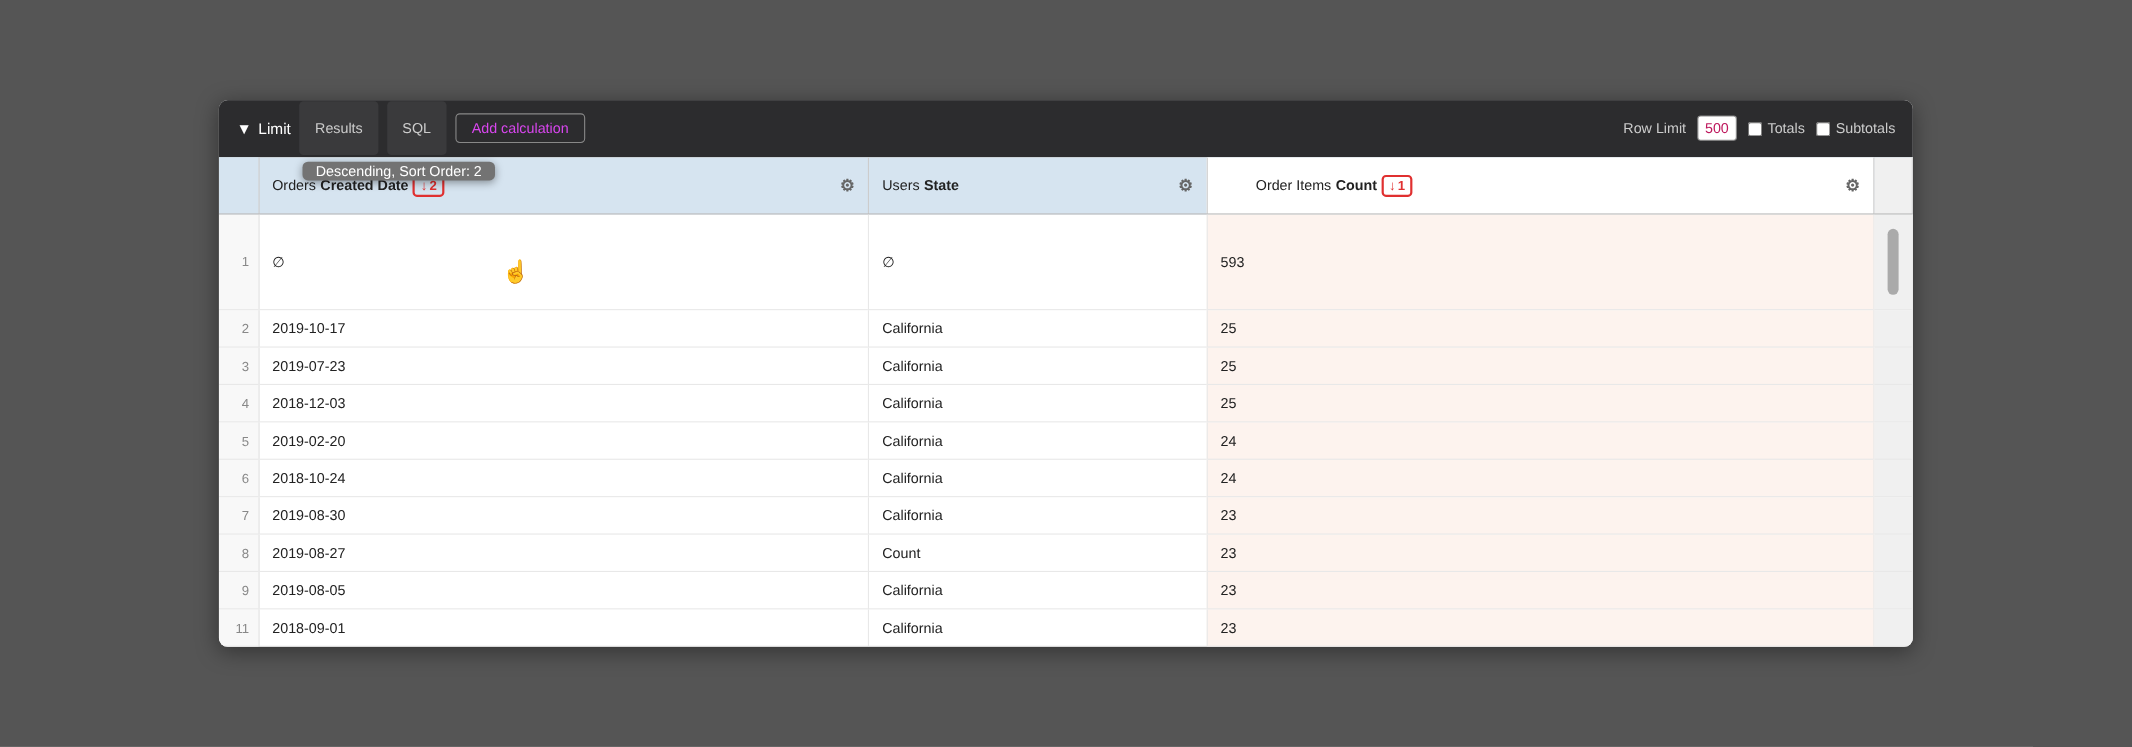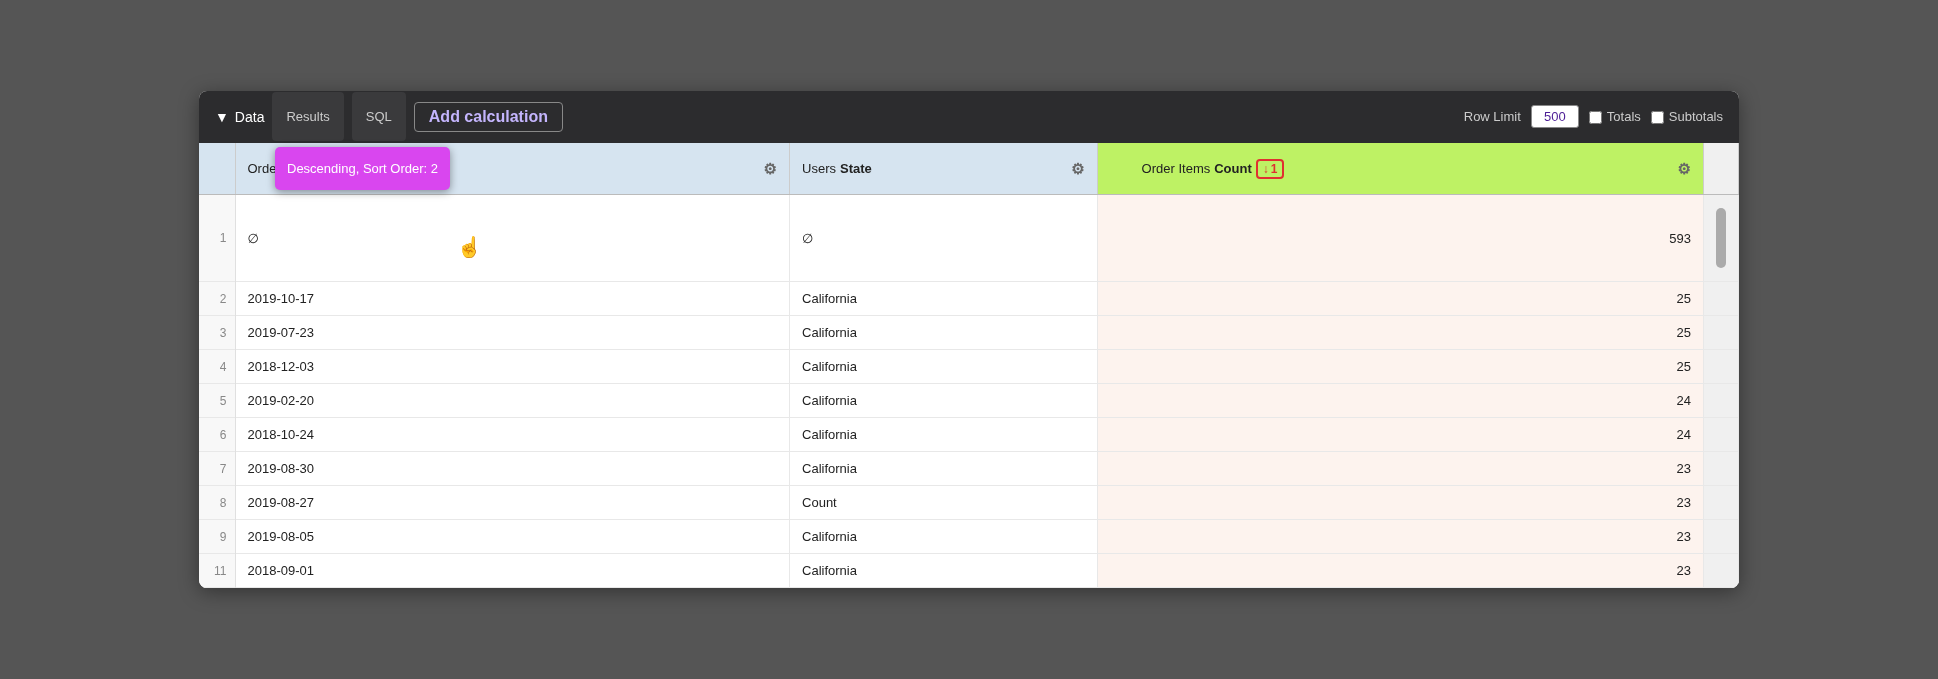--- a/index.html
+++ b/index.html
@@ -50,61 +50,60 @@
       border-radius: 4px;
       color: #ccc;
       padding: 17px 14px;
       font-size: 13px;
       cursor: pointer;
     }
     .add-calc-btn {
       background: transparent;
       border: 1.5px solid #888;
       border-radius: 4px;
-      color: #c4b5fd;
+      color: #d946ef;
       padding: 5px 14px;
-      font-size: 16px;
-      cursor: pointer;
-      font-weight: bold;
+      font-size: 13px;
+      cursor: pointer;
     }
     .toolbar-right {
       display: flex;
       align-items: center;
       gap: 10px;
       color: #fff;
       font-size: 13px;
     }
     .row-limit-label { color: #ccc; margin-left: 12px; }
     .row-limit-input {
-      width: 48px;
+      width: 36px;
       padding: 3px 6px;
       border: 1px solid #888;
       border-radius: 3px;
       background: #fff;
-      color: #4c1d95;
+      color: #be185d;
       font-size: 13px;
       text-align: center;
     }
     .checkbox-label {
       display: flex;
       align-items: flex-end;
       gap: 5px;
       color: #ccc;
       cursor: pointer;
     }
     .checkbox-label input { cursor: pointer; }
 
     
     .tooltip {
       position: absolute;
       top: 38px;
       left: 60px;
-      background: #d946ef;
+      background: #737373;
       color: #fff;
-      padding: 14px 12px;
+      padding: 1px 12px;
       border-radius: 5px;
       font-size: 13px;
       white-space: nowrap;
       z-index: 100;
       box-shadow: 0 2px 8px rgba(0,0,0,0.4);
     }
 
     
     .table-container {
       overflow: auto;
@@ -154,21 +153,21 @@
       gap: 2px;
       cursor: pointer;
     }
     .gear-icon {
       color: #666;
       font-size: 15px;
       cursor: pointer;
     }
     
     thead th.highlight-col {
-      background: #bef264;
+      background: #ffffff;
       padding-left: 32px;
     }
     
     td.highlight-col {
       background: #fdf3ee;
     }
     
     .row-num {
       width: 36px;
       text-align: right;
@@ -182,21 +181,20 @@
     tbody tr {
       border-bottom: 1px solid #e8e8e8;
     }
     tbody td {
       padding: 9px 12px;
       color: #222;
       font-size: 13px;
       border-right: 1px solid #e8e8e8;
     }
     tbody td.num-cell {
-      text-align: right;
       margin-left: 32px;
     }
     
     .scrollbar-col {
       width: 14px;
       background: #f0f0f0;
       border-left: 1px solid #ccc;
     }
     .scrollbar-thumb {
       width: 10px;
@@ -217,21 +215,21 @@
   </style>
 </head>
 <body>
 
 <div class="window">
 
   <div class="toolbar">
     <div class="toolbar-left">
       <div class="data-toggle" style="position:relative;">
         <span>▼</span>
-        <span>Data</span>
+        <span>Limit</span>
 
         <div class="tooltip">
           <span>Descending, Sort Order: 2</span>
         </div>
       </div>
 
       <button class="tab-btn">Results</button>
       <button class="tab-btn">SQL</button>
       <button class="add-calc-btn">Add calculation</button>
     </div>

